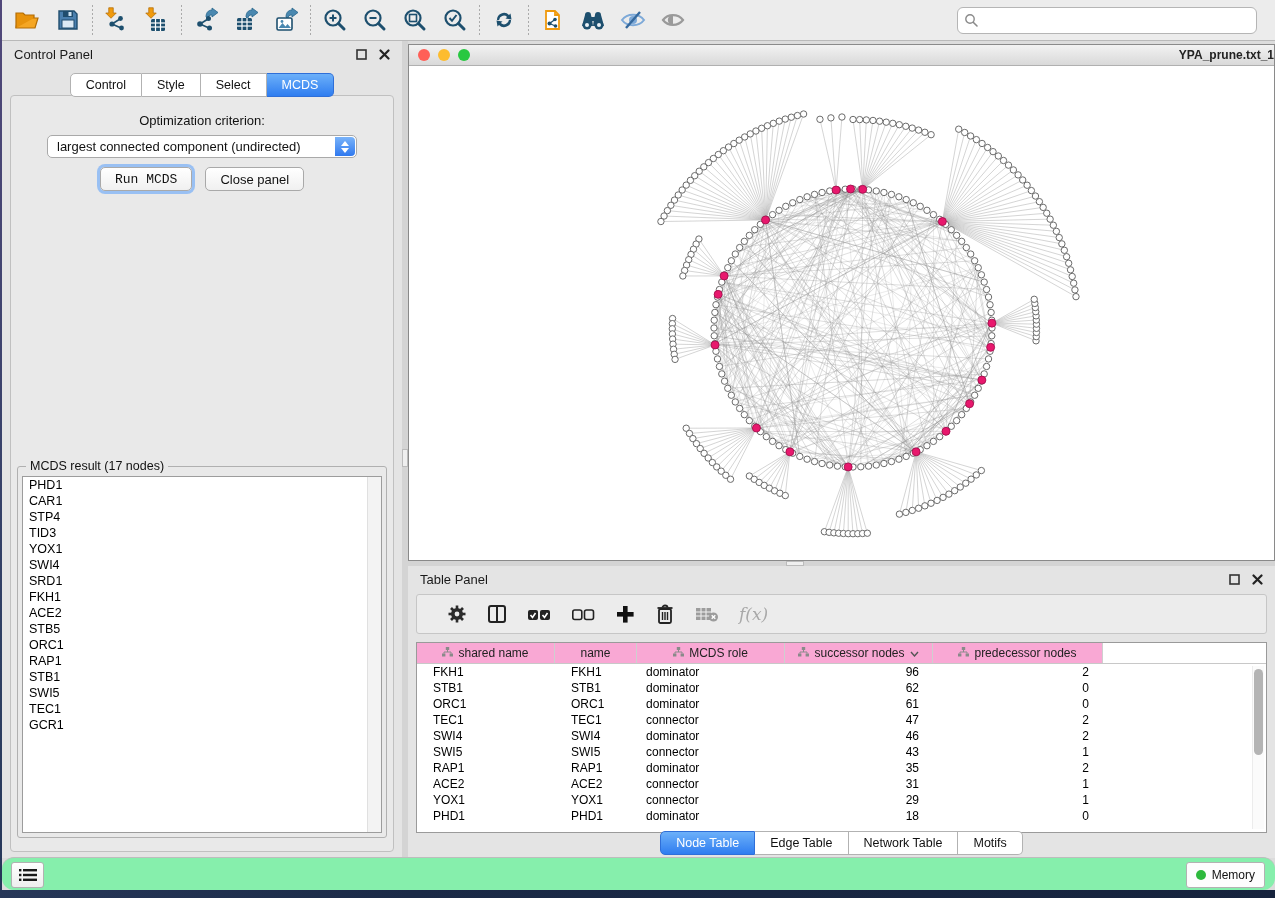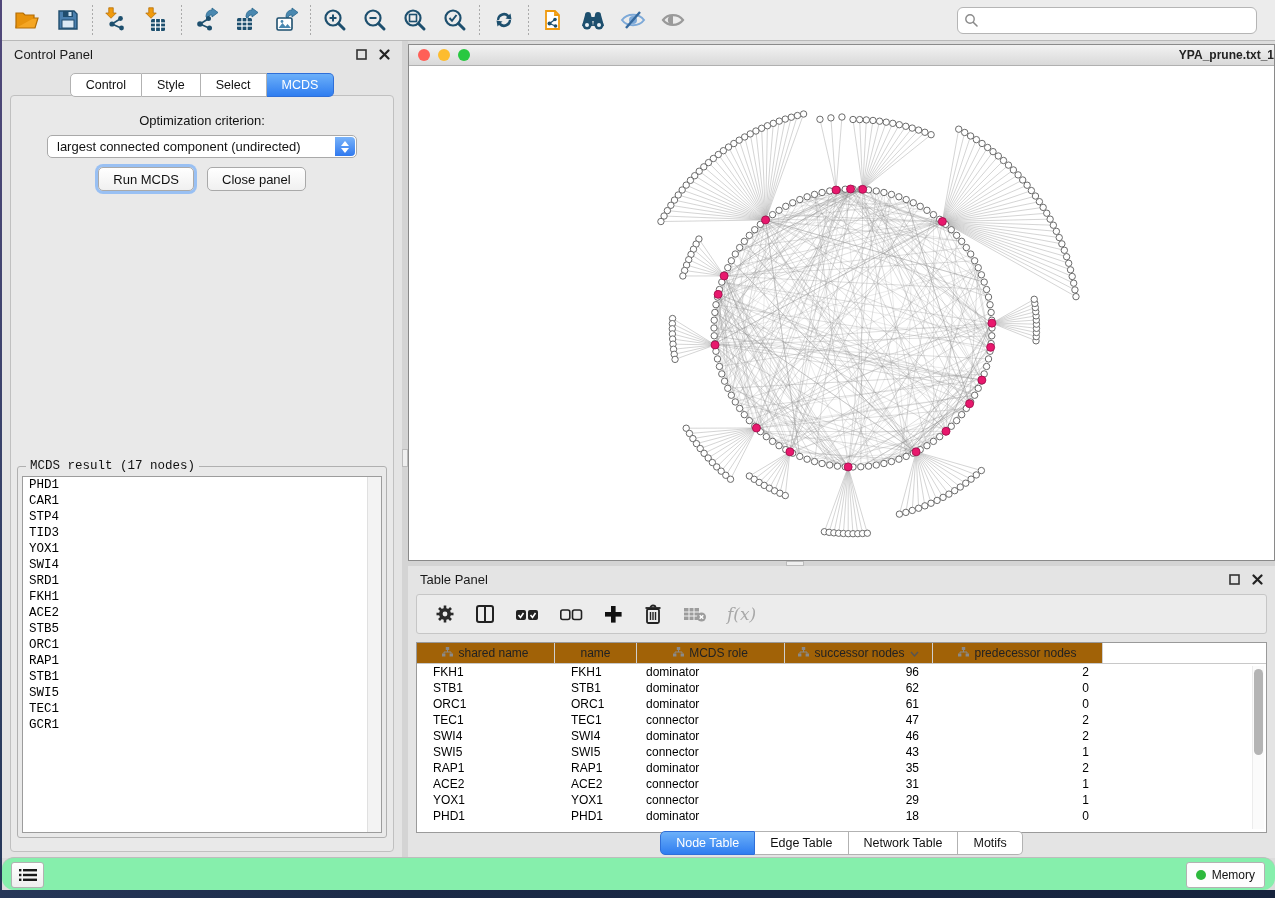--- a/index.html
+++ b/index.html
@@ -35,22 +35,22 @@
     border:1px solid #c0c0c0;border-radius:4px;}
   #opt-label{position:absolute;top:17px;left:0;right:0;text-align:center;font-size:13px;color:#111;}
   #criterion{position:absolute;left:36px;right:36px;top:39px;height:23px;background:#fff;
     border:1px solid #a9a9a9;border-radius:5px;font-size:13px;color:#111;display:flex;align-items:center;
     padding-left:9px;box-sizing:border-box;}
   #criterion .stepper{position:absolute;right:1px;top:1px;bottom:1px;width:20px;border-radius:0 4px 4px 0;
     background:linear-gradient(#79b3f9,#3079ef);display:flex;flex-direction:column;align-items:center;justify-content:center;gap:2px;}
   .btn{height:22px;padding:0 14px;font-size:13px;color:#111;background:linear-gradient(#ffffff,#f0f0f0);
     border:1px solid #a9a9a9;border-radius:5px;display:flex;align-items:center;}
   #btn-row{position:absolute;top:71px;left:0;right:0;display:flex;justify-content:center;gap:13px;}
-  .focus-ring{box-shadow:0 0 0 3px rgba(100,165,250,.6);}
-  #mcds-group{position:absolute;left:6px;right:6px;top:370px;bottom:13px;border:1px solid #b0b0b0;border-radius:3px;font-family:Liberation Mono, monospace;}
+  .focus-ring{box-shadow:0 0 0 3px rgba(100,165,250,.6);font-family:Liberation Mono, monospace;}
+  #mcds-group{position:absolute;left:6px;right:6px;top:370px;bottom:13px;border:1px solid #b0b0b0;border-radius:3px;}
   #mcds-group .legend{position:absolute;top:-8px;left:8px;background:#e9e9e9;padding:0 4px;font-size:12.5px;color:#111;}
   #mcds-list{position:absolute;left:4px;right:4px;top:9px;bottom:4px;background:#fff;border:1px solid #9c9c9c;overflow:hidden;}
   #mcds-list .scrolltrack{position:absolute;right:0;top:0;bottom:0;width:13px;background:#f3f3f3;border-left:1px solid #e0e0e0;}
   .mcds-item{font-size:12.5px;line-height:16px;padding-left:6px;color:#000;}
 
   
   #v-splitter{position:absolute;left:400px;top:41px;width:6px;bottom:32px;background:#d4d4d4;}
   #v-splitter .grip{position:absolute;left:0;right:0;top:408px;height:16px;background:#efefef;border:1px solid #bbb;}
   #h-splitter{position:absolute;left:406px;right:0;top:561px;height:5px;background:#d4d4d4;}
   #h-splitter .grip{position:absolute;left:378px;width:16px;top:0;bottom:0;background:#efefef;border:1px solid #bbb;}
@@ -61,24 +61,24 @@
   #net-titlebar{height:20px;background:linear-gradient(#f2f2f2,#d9d9d9);border-bottom:1px solid #b0b0b0;
     position:relative;display:flex;align-items:center;justify-content:flex-end;}
   #net-titlebar .title{font-size:12px;font-weight:bold;color:#222;}
   .traffic{position:absolute;left:9px;top:4px;display:flex;gap:8px;}
   .light{width:12px;height:12px;border-radius:50%;}
   #net-canvas{position:absolute;left:0;top:21px;right:0;bottom:0;background:#fff;overflow:hidden;}
 
   
   #table-panel{position:absolute;left:406px;top:566px;right:0;bottom:32px;background:#e4e4e4;}
   #tp-toolbar{position:absolute;left:8px;right:8px;top:28px;height:40px;background:#ececec;
-    border:1px solid #c6c6c6;border-radius:3px;display:flex;align-items:center;gap:20px;padding-left:18px;box-sizing:border-box;}
+    border:1px solid #c6c6c6;border-radius:3px;display:flex;align-items:center;gap:20px;padding-left:30px;box-sizing:border-box;}
   .tp-icon{display:flex;align-items:center;justify-content:center;}
   #tbl{position:absolute;left:8px;right:8px;top:76px;height:189px;background:#fff;border:1px solid #9a9a9a;overflow:hidden;}
-  #tbl-header{display:flex;height:20px;background:#a16207;border-bottom:1px solid #c8c8c8;}
+  #tbl-header{display:flex;height:20px;background:#f9a8d4;border-bottom:1px solid #c8c8c8;}
   .hcell{display:flex;align-items:center;justify-content:center;gap:5px;font-size:12px;color:#222;
     border-right:1px solid #cfcfcf;box-sizing:border-box;overflow:hidden;}
   .row{display:flex;height:16px;align-items:center;}
   .cell{font-size:12px;color:#000;box-sizing:border-box;overflow:hidden;white-space:nowrap;}
   #tbl-scroll{position:absolute;right:2px;top:23px;bottom:3px;width:11px;background:#fbfbfb;border-left:1px solid #ececec;}
   #tbl-scroll .thumb{position:absolute;left:1px;right:1px;top:3px;height:86px;background:#b4b4b4;border-radius:6px;}
   #tp-tabs{position:absolute;left:0;right:0;bottom:3px;display:flex;justify-content:center;}
 
   
   #status-bar{position:absolute;left:0;right:0;bottom:0;height:32px;background:#86efac;border-top:1px solid #bdbdbd;border-radius:12px;}

